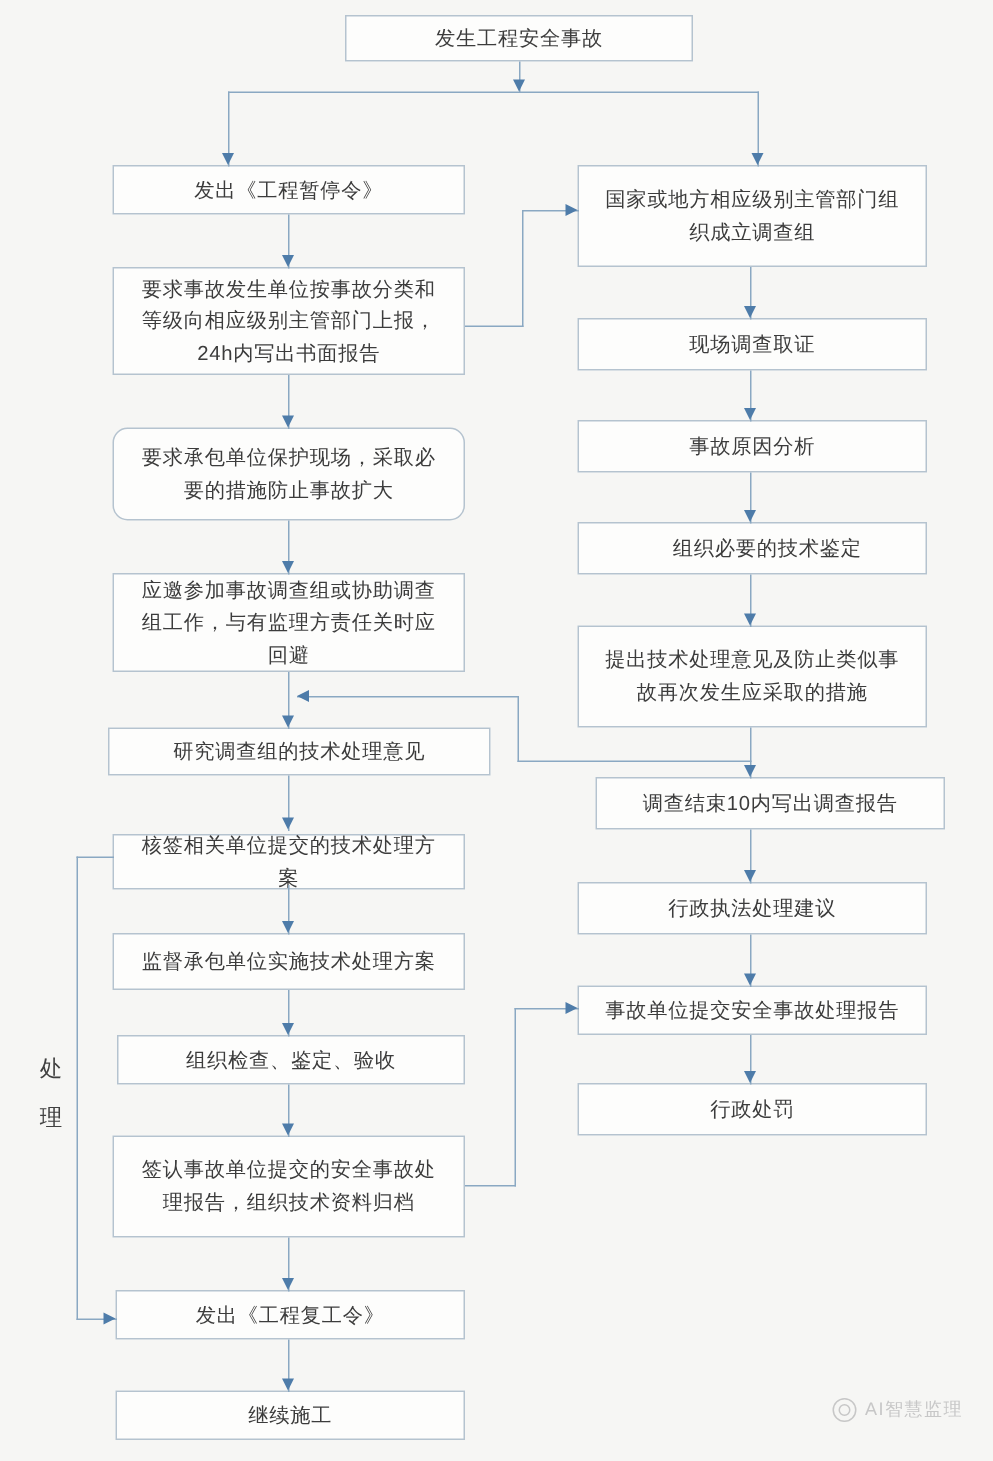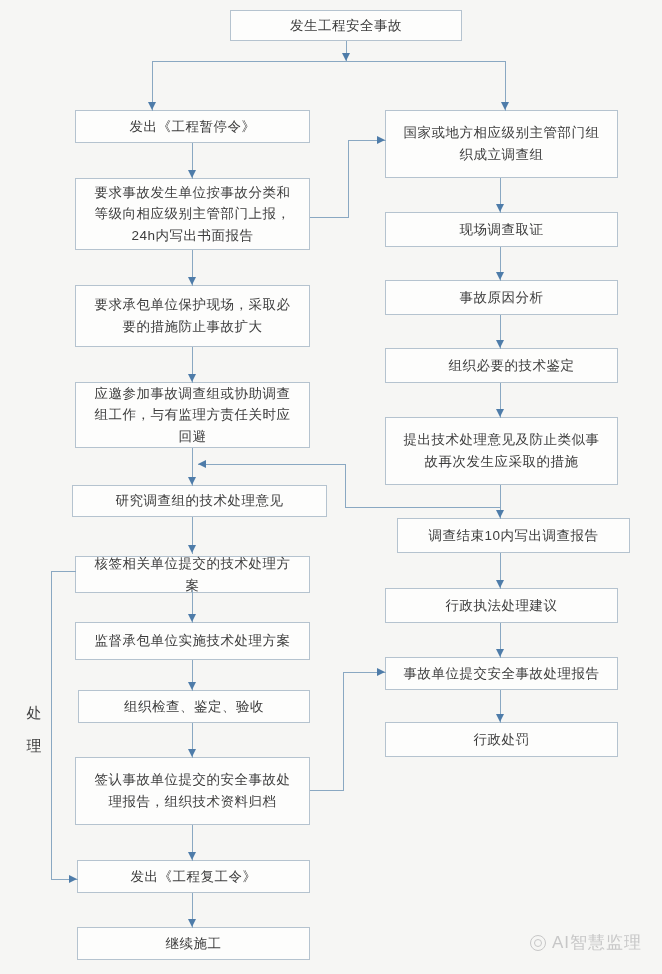--- a/index.html
+++ b/index.html
@@ -66,21 +66,21 @@
     word-break:break-all;
     letter-spacing:0;
   }
   .watermark{
     position:absolute;
     right:20px;top:931px;
     display:flex;
     align-items:center;
     gap:6px;
     color:var(--wm);
-    font-size:17px;
+    font-size:12px;
     letter-spacing:1px;
   }
   .wm-icon{
     display:inline-block;
     width:16px;height:16px;
     border:1.6px solid var(--wm);
     border-radius:50%;
     position:relative;
     box-sizing:border-box;
   }
@@ -94,21 +94,21 @@
   }
 </style>
 </head>
 <body>
 
 <div class="canvas">
   <div id="diagram">
       <div class="node" style="left: 230px; top: 10px; width: 232px; height: 31px;">发生工程安全事故</div>
       <div class="node" style="left: 75px; top: 110px; width: 235px; height: 33px;">发出《工程暂停令》</div>
       <div class="node" style="left: 75px; top: 178px; width: 235px; height: 72px;">要求事故发生单位按事故分类和等级向相应级别主管部门上报，24h内写出书面报告</div>
-      <div class="node" style="left: 75px; top: 285px; width: 235px; height: 62px;">要求承包单位保护现场，采取必要的措施防止事故扩大</div>
+      <div class="node" style="left: 75px; top: 285px; width: 235px; height: 62px; border-radius: 10px;">要求承包单位保护现场，采取必要的措施防止事故扩大</div>
       <div class="node" style="left: 75px; top: 382px; width: 235px; height: 66px;">应邀参加事故调查组或协助调查组工作，与有监理方责任关时应回避</div>
       <div class="node" style="left: 72px; top: 485px; width: 255px; height: 32px;">研究调查组的技术处理意见</div>
       <div class="node" style="left: 75px; top: 556px; width: 235px; height: 37px;">核签相关单位提交的技术处理方案</div>
       <div class="node" style="left: 75px; top: 622px; width: 235px; height: 38px;">监督承包单位实施技术处理方案</div>
       <div class="node" style="left: 78px; top: 690px; width: 232px; height: 33px;">组织检查、鉴定、验收</div>
       <div class="node" style="left: 75px; top: 757px; width: 235px; height: 68px; text-align: center;">签认事故单位提交的安全事故处理报告，组织技术资料归档</div>
       <div class="node" style="left: 77px; top: 860px; width: 233px; height: 33px;">发出《工程复工令》</div>
       <div class="node" style="left: 77px; top: 927px; width: 233px; height: 33px;">继续施工</div>
       <div class="node" style="left: 385px; top: 110px; width: 233px; height: 68px;">国家或地方相应级别主管部门组织成立调查组</div>
       <div class="node" style="left: 385px; top: 212px; width: 233px; height: 35px;">现场调查取证</div>

